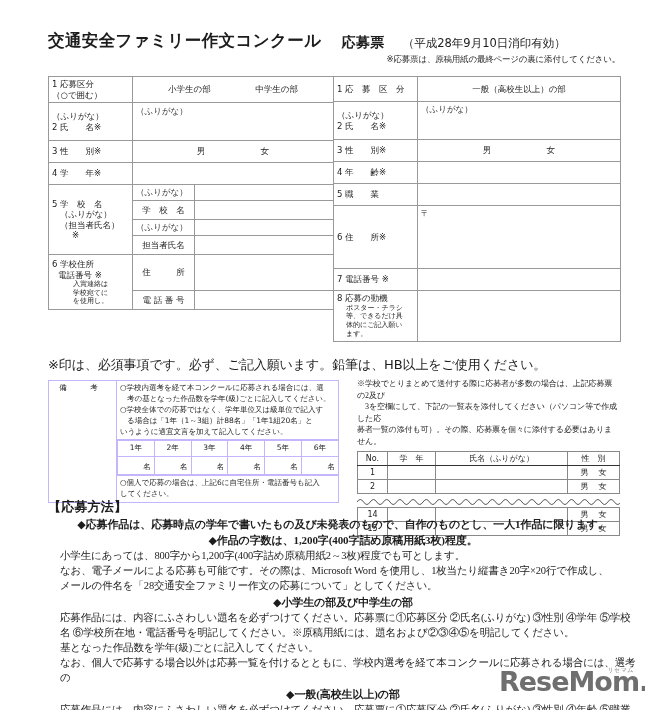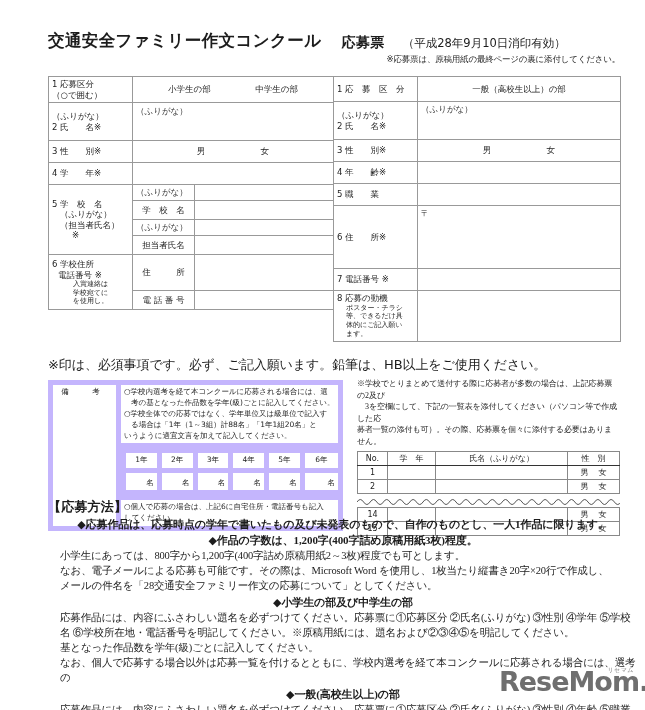--- a/index.html
+++ b/index.html
@@ -68,21 +68,21 @@
   .req-note{
     position:absolute;left:48px;top:356px;font-size:13px;
     font-family:"DejaVu Sans","Liberation Sans",sans-serif;
     letter-spacing:-0.1px;white-space:nowrap;
   }
 
   
   .remarks{position:absolute;left:48px;top:380px;width:290px;}
   table.rm{border-collapse:collapse;table-layout:fixed;width:100%;
     font-family:"DejaVu Sans","Liberation Sans",sans-serif;}
-  table.rm td{border:5px solid #c4b5fd;font-size:7.5px;padding:2px 3px;line-height:1.45;vertical-align:top;}
+  table.rm td{border:1px solid #c4b5fd;font-size:7.5px;padding:2px 3px;line-height:1.45;vertical-align:top;}
   .rm-label{text-align:center;vertical-align:middle;font-size:10px;letter-spacing:8px;padding-left:8px;}
   .grade-tbl{border-collapse:collapse;table-layout:fixed;width:100%;}
   .grade-tbl td{border:none;border-right:1px dashed #aaa;font-size:7.5px;text-align:center;padding:1px 2px;}
   .grade-tbl td:last-child{border-right:none;}
   .grade-tbl tr.vals td{text-align:right;padding-right:3px;padding-top:5px;padding-bottom:1px;}
   .grade-sep{border-top:1px dashed #aaa;}
 
   .listwrap{position:absolute;left:357px;top:378px;width:263px;}
   .list-note{font-size:8px;line-height:1.45;font-family:"DejaVu Sans","Liberation Sans",sans-serif;
     font-family:"Liberation Serif",serif;letter-spacing:-0.1px;}

